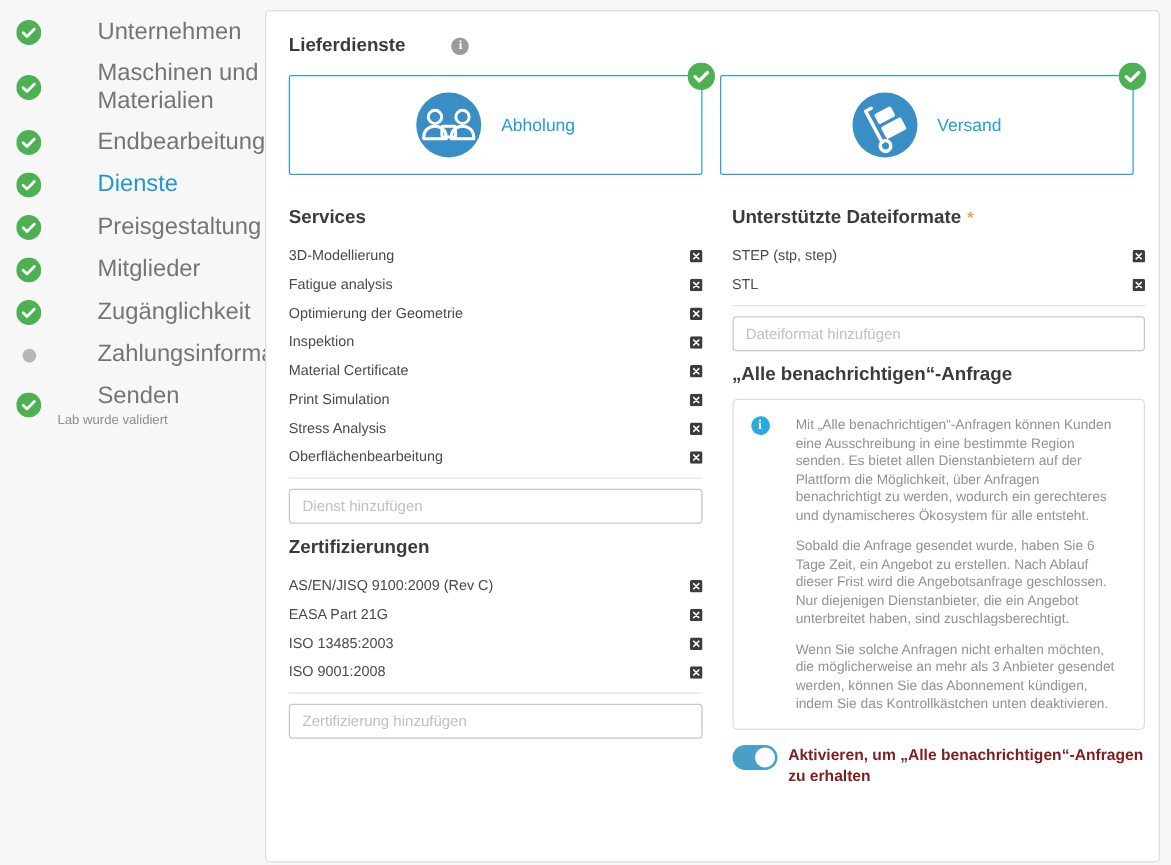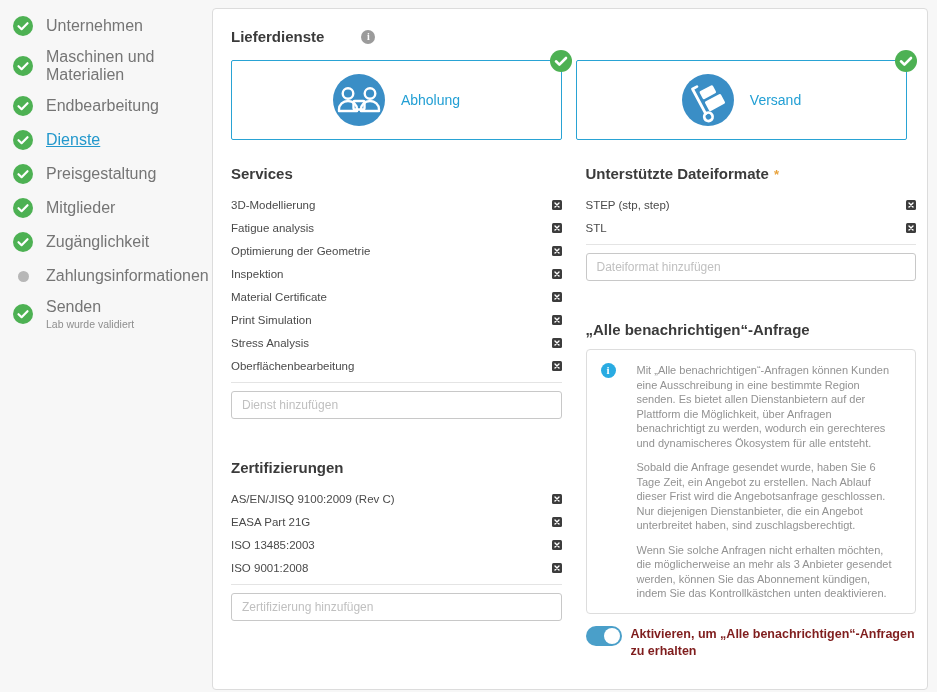--- a/index.html
+++ b/index.html
@@ -3,22 +3,22 @@
 <meta charset="utf-8">
 <style>
   * { margin:0; padding:0; box-sizing:border-box; }
   html,body { width:937px; height:692px; overflow:hidden; }
   body { font-family:"Liberation Sans","DejaVu Sans",sans-serif; background:#f7f7f7; position:relative; color:#4a4a4a; }
 
   
   .sidebar { position:absolute; left:0; top:0; width:211px; height:692px; padding:14px 0 0 13px; background:#f7f7f7; }
   .side-item { display:flex; align-items:center; min-height:24px; margin-bottom:10px; cursor:pointer; }
   .side-icon { width:20px; height:20px; flex:0 0 20px; display:flex; align-items:center; justify-content:center; margin-right:13px; }
-  .side-label { font-size:16px; color:#757575; }
-  .side-item[data-active="true"] .side-label { color:#2398cc;text-decoration:underline; }
+  .side-label { font-size:19px; color:#757575;margin-left:32px; }
+  .side-item[data-active="true"] .side-label { color:#2398cc; }
   .side-sub { font-size:10.5px; color:#8e8e8e; margin-top:2px; }
   .side-sub:empty { display:none; }
   .side-item:not([data-status="pending"]) .dot-icon { display:none; }
   .dot-icon { width:11px; height:11px; border-radius:50%; background:#b7b7b7; }
 
   
   .panel { position:absolute; left:212px; top:8px; width:716px; height:682px; background:#fff; border:1px solid #dcdcdc; border-radius:4px; padding:19px 11px 0 18px; }
   .panel-title-row { display:flex; align-items:center; margin-bottom:15px;gap:29px; }
   h1.panel-title { font-size:15px; font-weight:bold; color:#3b3b3b; }
   .info-dot-gray { width:14px; height:14px; border-radius:50%; background:#9b9b9b; color:#fff; font-size:10px; font-weight:bold; text-align:center; line-height:14px; margin-left:8px; cursor:pointer; font-family:"Liberation Serif",serif; }
@@ -35,21 +35,21 @@
   .req-star { color:#e8a33d; font-weight:bold; margin-left:5px; font-size:13px; }
 
   .list-row { display:flex; align-items:center; justify-content:space-between; height:23px; }
   .row-label { font-size:11.5px; color:#4a4a4a; }
   .remove-btn { width:10px; height:10px; display:inline-flex; cursor:pointer; }
 
   .add-row { border-top:1px solid #e4e4e4; margin-top:5px; padding-top:8px; }
   .add-input { width:100%; height:28px; border:1px solid #c8c8c8; border-radius:3px; padding:0 10px; font-size:12px; color:#737373; outline:none; font-family:inherit; }
   .add-input::placeholder { color:#c0c0c0; }
 
-  .mt-block { margin-top:40px; }
+  .mt-block { margin-top:10px; }
 
   
   .info-box { position:relative; border:1px solid #ddd; border-radius:4px; padding:13px 14px 12px 50px; margin-bottom:12px; }
   .info-dot-blue { position:absolute; left:14px; top:13px; width:15px; height:15px; border-radius:50%; background:#29abe2; color:#fff; font-size:11px; font-weight:bold; text-align:center; line-height:15px; font-family:"Liberation Serif",serif; }
   .info-p { font-size:11px; line-height:14.5px; color:#929292; margin-bottom:10px; }
   .info-p:last-child { margin-bottom:0; }
 
   .toggle-row { display:flex; align-items:flex-start; }
   .toggle { position:relative; width:36px; height:20px; border-radius:10px; background:#4a9fc9; flex:0 0 36px; cursor:pointer; }
   .toggle .knob { position:absolute; top:2px; right:2px; width:16px; height:16px; border-radius:50%; background:#fff; }

